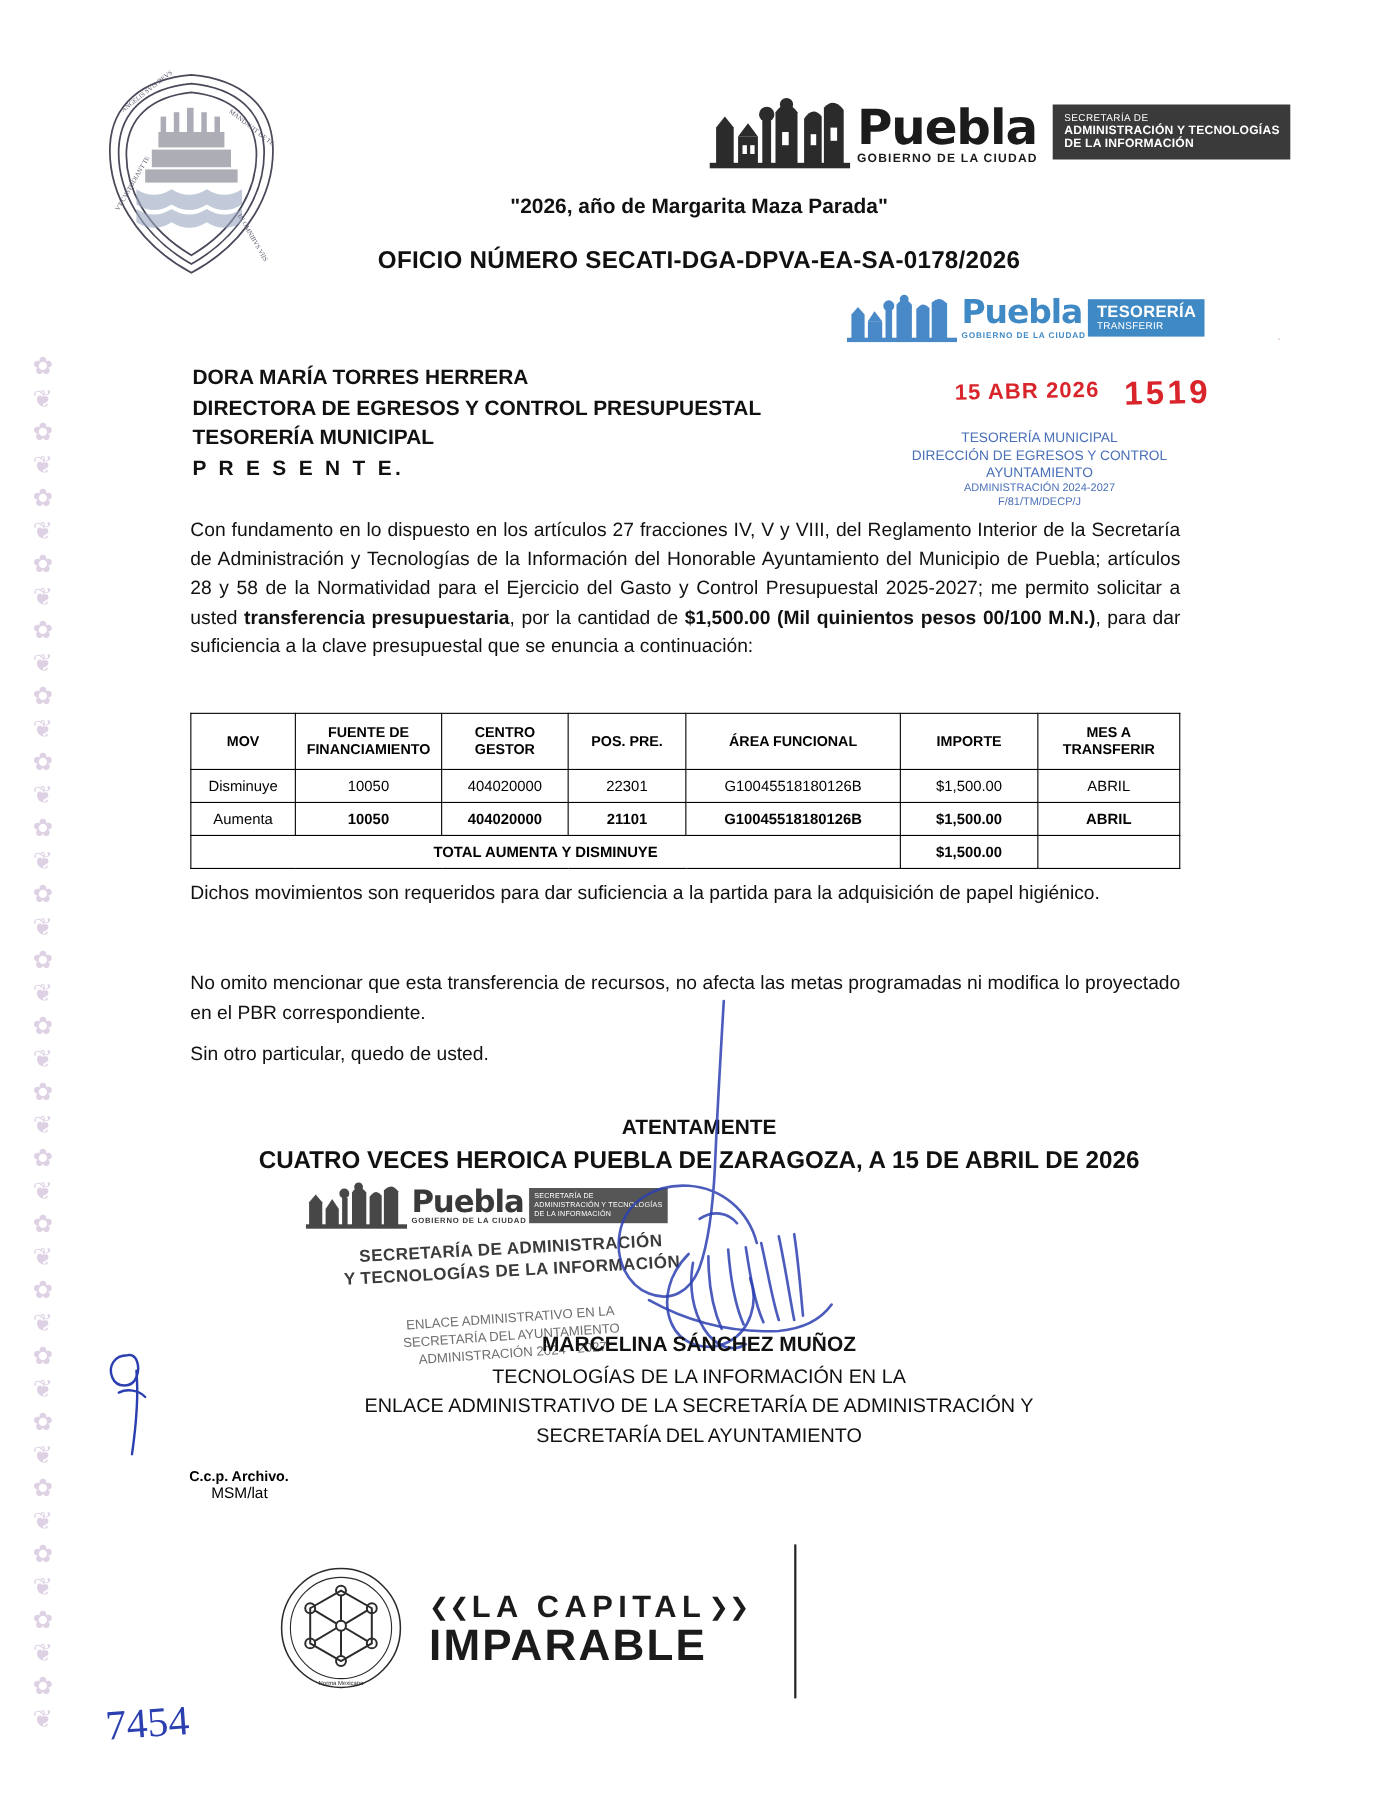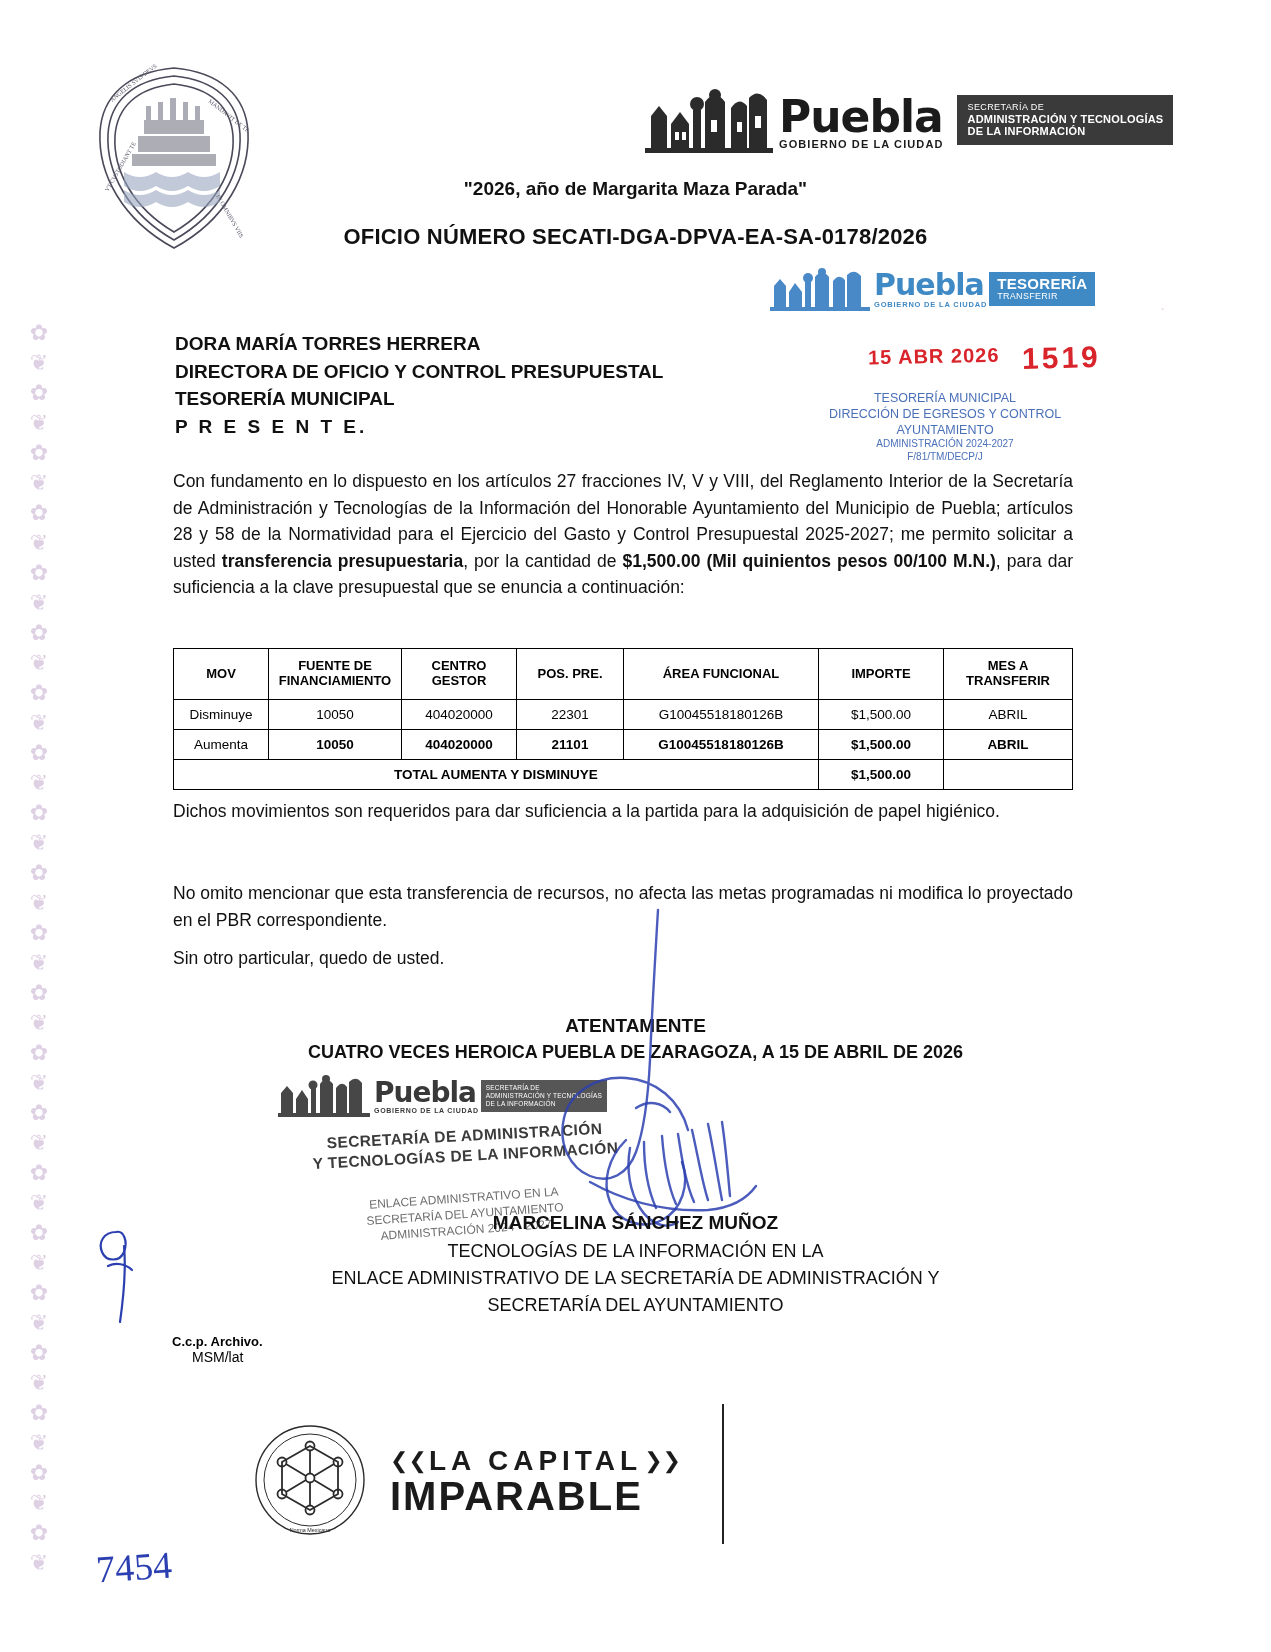--- a/index.html
+++ b/index.html
@@ -225,21 +225,21 @@
     text-align: center;
     color: #111;
   }
   #atentamente {
     top: 1015px;
     font-size: 19px;
     font-weight: bold;
   }
   #place-date {
     top: 1042px;
-    font-size: 18px;
+    font-size: 22px;
     font-weight: bold;
   }
 
   
   .sig-logo {
     position: absolute;
     left: 278px;
     top: 1074px;
     display: flex;
     align-items: center;
@@ -533,21 +533,21 @@
     <div class="tes-box">
       <div class="t1">TESORERÍA</div>
       <div class="t2">TRANSFERIR</div>
     </div>
   </div>
 
   <div class="faint-mark">·</div>
 
   <div class="addressee">
     <div>DORA MARÍA TORRES HERRERA</div>
-    <div>DIRECTORA DE OFICIO Y CONTROL PRESUPUESTAL</div>
+    <div>DIRECTORA DE EGRESOS Y CONTROL PRESUPUESTAL</div>
     <div>TESORERÍA MUNICIPAL</div>
     <div class="presente">P R E S E N T E.</div>
   </div>
 
   <div class="red-date">15 ABR 2026</div>
   <div class="red-num">1519</div>
   <div class="blue-stamp-text">
     <div>TESORERÍA MUNICIPAL</div>
     <div>DIRECCIÓN DE EGRESOS Y CONTROL</div>
     <div>AYUNTAMIENTO</div>

